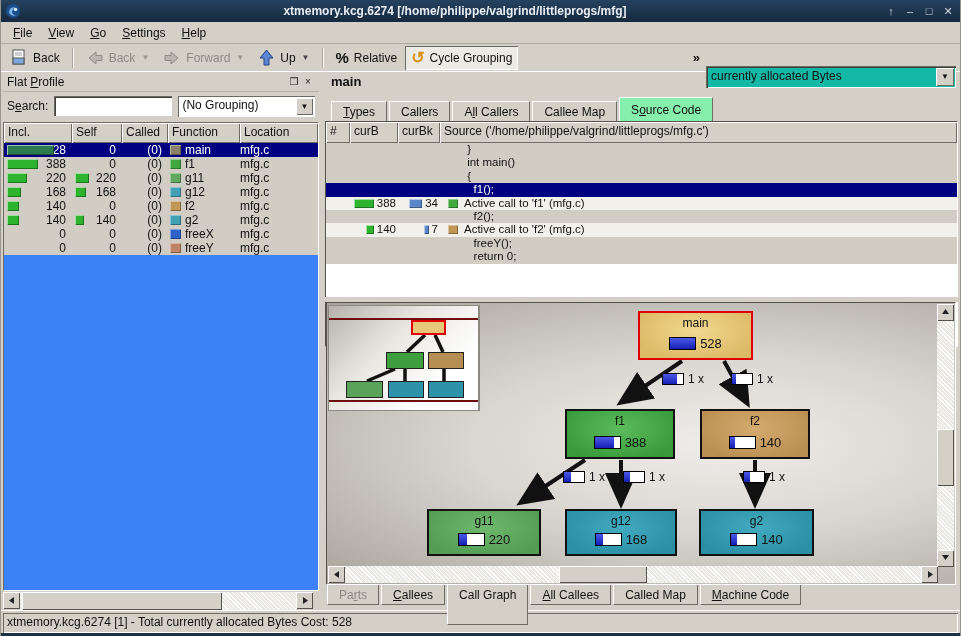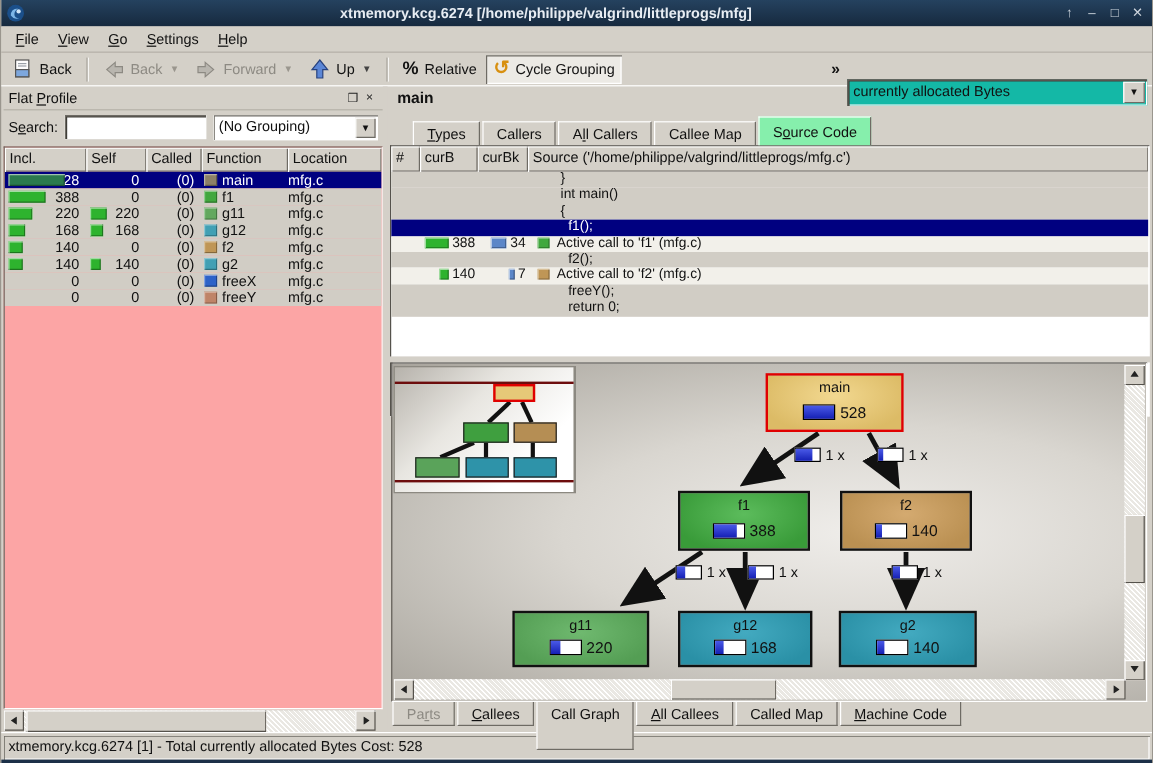--- a/index.html
+++ b/index.html
@@ -57,21 +57,21 @@
   .search-row { height:28px; display:flex; align-items:center; gap:6px; padding:0 4px; }
   .search-input { width:118px; height:20px; background:#fff;
     box-shadow: inset 1px 1px 0 #6e6b64, inset 2px 2px 0 #403e39, inset -1px -1px 0 #fff; }
   .grouping-combo { flex:1; display:flex; height:21px; background:#fff;
     box-shadow: inset 1px 1px 0 #6e6b64, inset -1px -1px 0 #fff; }
   .grouping-combo .cval { flex:1; padding:2px 2px 0 4px; white-space:nowrap; }
   .grouping-combo .cbtn { width:17px; margin:2px; background:#d4d0c8; text-align:center;
     font-size:8px; line-height:17px; }
 
   .fp-table { position:absolute; left:0; top:50px; right:0; bottom:19px;
-    background:#fca5a5; border:1px solid #6e6b64; border-right-color:#fff; border-bottom-color:#fff; overflow:hidden; }
+    background:#3b82f6; border:1px solid #6e6b64; border-right-color:#fff; border-bottom-color:#fff; overflow:hidden; }
   .fp-header { display:flex; height:20px; background:#d4d0c8; }
   .fp-hcell { box-shadow: inset 1px 1px 0 #fff, inset -1px -1px 0 #6e6b64;
     padding:2px 4px; white-space:nowrap; overflow:hidden; flex:none; }
   .fp-row { display:flex; height:14px; line-height:14px; background:#d1cdc5; font-size:12px; }
   .fp-row.selected { background:#000080; color:#fff; }
   .fp-cell { flex:none; position:relative; white-space:nowrap; overflow:hidden; }
   .num { text-align:right; padding-right:6px; }
   .hbar { position:absolute; left:3px; top:2px; height:10px;
     box-shadow: inset 1px 1px 0 rgba(255,255,255,.55), inset -1px -1px 0 rgba(0,0,0,.35); }
   .fsq { display:inline-block; width:11px; height:10px; margin:0 4px 0 2px; vertical-align:-1px;
@@ -83,21 +83,21 @@
     box-shadow: inset 1px 1px 0 #fff, inset -1px -1px 0 #55524c; text-align:center; }
   .sb-btn svg { margin-top:5px; }
   .sb-track { background:#eae8e3; position:relative; flex:1;
     background-image:repeating-linear-gradient(45deg, #fff 0 1px, transparent 1px 3px); }
   .sb-thumb { position:absolute; background:#d4d0c8;
     box-shadow: inset 1px 1px 0 #fff, inset -1px -1px 0 #55524c; }
 
   
   .right-panel { position:absolute; left:322px; top:72px; width:637px; height:538px; }
   .detail-title { position:absolute; left:8px; top:2px; font-weight:bold; font-size:13px; }
-  .tabs { position:absolute; left:21px; top:25px; height:24px; display:flex; align-items:flex-end; }
+  .tabs { position:absolute; left:8px; top:25px; height:24px; display:flex; align-items:flex-end; }
   .tab { padding:3px 11px 4px; margin-right:2px; background:#d4d0c8; position:relative;
     border:1px solid #6e6b64; border-bottom:none; border-top-color:#fff; border-left-color:#fff;
     height:20px; }
   .tab.active { height:24px; padding-top:5px; background:#86efac; z-index:2; }
 
   .src-panel { position:absolute; left:2px; top:49px; width:633px; height:226px;
     background:#fff; border:1px solid #55524c; border-right-color:#fff; border-bottom-color:#fff;
     overflow:hidden; }
   .src-header { display:flex; height:21px; background:#d4d0c8; }
   .src-row { display:flex; height:13.4px; line-height:13px; font-size:11.5px; background:#d1cdc5; }

